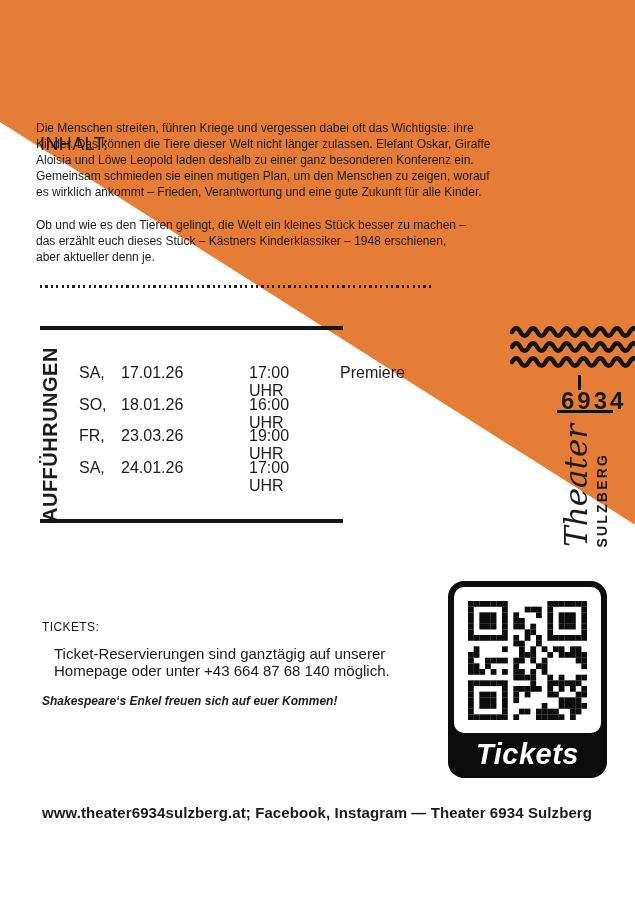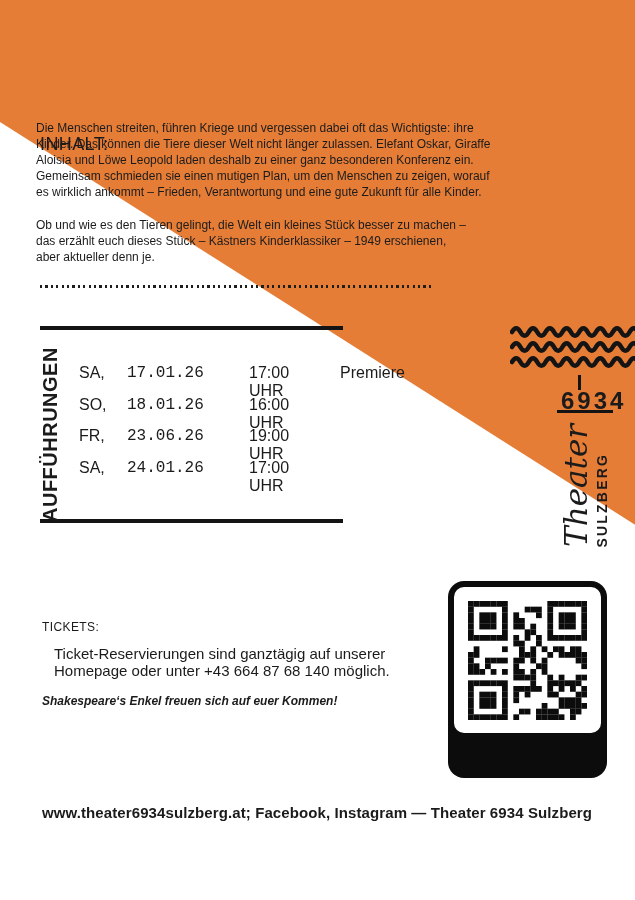--- a/index.html
+++ b/index.html
@@ -24,21 +24,21 @@
   .rule{left:40px;width:303px;height:3.5px;background:#141414;}
   .rule-top{top:326px;}
   .rule-bottom{top:519px;}
   .vtext{position:absolute;transform:rotate(-90deg);transform-origin:center;white-space:nowrap;}
   .auffuehrungen{
     left:-40px;top:419px;width:180px;height:26px;line-height:26px;
     font-size:20px;font-weight:bold;letter-spacing:.5px;text-align:left;
   }
   .sched-row{position:absolute;left:0;height:18px;font-size:16px;}
   .sched-row .day{position:absolute;left:79px;}
-  .sched-row .date{position:absolute;left:127px;font-family:Liberation Mono, monospace;}
+  .sched-row .date{position:absolute;left:121px;}
   .sched-row .time{position:absolute;left:249px;}
   .sched-row .note{position:absolute;left:340px;}
   .waves{left:510px;top:325px;}
   .logo-tick{left:578px;top:375px;width:3px;height:15px;background:#141414;}
   .logo-number{left:561px;top:387px;font-size:24px;font-weight:bold;letter-spacing:3px;}
   .logo-divider{left:557px;top:410px;width:56px;height:2.6px;background:#141414;}
   .logo-theater{
     left:511px;top:463px;width:130px;height:38px;line-height:38px;
     font-family:"DejaVu Serif", serif;font-style:italic;font-size:31px;text-align:left;
   }
@@ -65,21 +65,21 @@
 
 <div class="orange-bg"></div>
 
 <div class="abs inhalt-heading">INHALT:</div>
 <div class="abs body-par par1">Die Menschen streiten, führen Kriege und vergessen dabei oft das Wichtigste: ihre
 Kinder. Das können die Tiere dieser Welt nicht länger zulassen. Elefant Oskar, Giraffe
 Aloisia und Löwe Leopold laden deshalb zu einer ganz besonderen Konferenz ein.
 Gemeinsam schmieden sie einen mutigen Plan, um den Menschen zu zeigen, worauf
 es wirklich ankommt – Frieden, Verantwortung und eine gute Zukunft für alle Kinder.</div>
 <div class="abs body-par par2">Ob und wie es den Tieren gelingt, die Welt ein kleines Stück besser zu machen –
-das erzählt euch dieses Stück – Kästners Kinderklassiker – 1949 erschienen,
+das erzählt euch dieses Stück – Kästners Kinderklassiker – 1948 erschienen,
 aber aktueller denn je.</div>
 <div class="abs dotted"></div>
 
 <div class="abs rule rule-top"></div>
 <div class="abs rule rule-bottom"></div>
 <div class="vtext auffuehrungen">AUFFÜHRUNGEN</div>
 
 <div class="sched-row" style="top:364px;">
   <span class="day">SA,</span>
   <span class="date">17.01.26</span>
@@ -87,21 +87,21 @@
   <span class="note">Premiere</span>
 </div>
 <div class="sched-row" style="top:396px;">
   <span class="day">SO,</span>
   <span class="date">18.01.26</span>
   <span class="time">16:00 UHR</span>
   <span class="note"></span>
 </div>
 <div class="sched-row" style="top:427px;">
   <span class="day">FR,</span>
-  <span class="date">23.06.26</span>
+  <span class="date">23.03.26</span>
   <span class="time">19:00 UHR</span>
   <span class="note"></span>
 </div>
 <div class="sched-row" style="top:459px;">
   <span class="day">SA,</span>
   <span class="date">24.01.26</span>
   <span class="time">17:00 UHR</span>
   <span class="note"></span>
 </div>
 
@@ -341,15 +341,16 @@
         <rect x="6" y="20" width="1.02" height="1.02" fill="#0c0c0c"></rect>
         <rect x="8" y="20" width="1.02" height="1.02" fill="#0c0c0c"></rect>
         <rect x="12" y="20" width="1.02" height="1.02" fill="#0c0c0c"></rect>
         <rect x="13" y="20" width="1.02" height="1.02" fill="#0c0c0c"></rect>
         <rect x="14" y="20" width="1.02" height="1.02" fill="#0c0c0c"></rect>
         <rect x="15" y="20" width="1.02" height="1.02" fill="#0c0c0c"></rect>
         <rect x="16" y="20" width="1.02" height="1.02" fill="#0c0c0c"></rect>
         <rect x="18" y="20" width="1.02" height="1.02" fill="#0c0c0c"></rect>
       </svg>
   </div>
+  <div class="qr-label">Tickets</div>
 </div>
 
 <div class="abs footer">www.theater6934sulzberg.at; Facebook, Instagram — Theater 6934 Sulzberg</div>
 
 </body></html>

